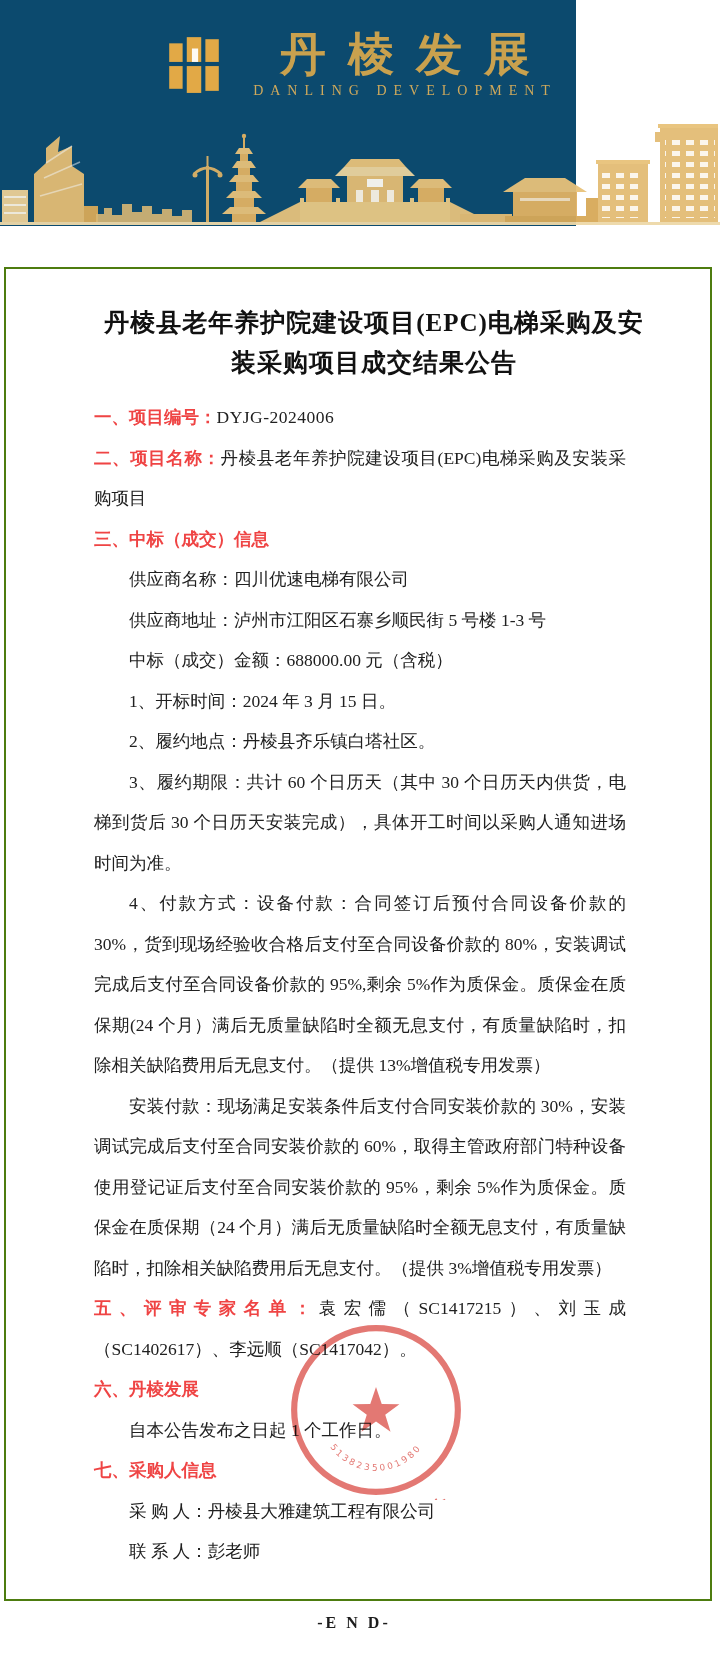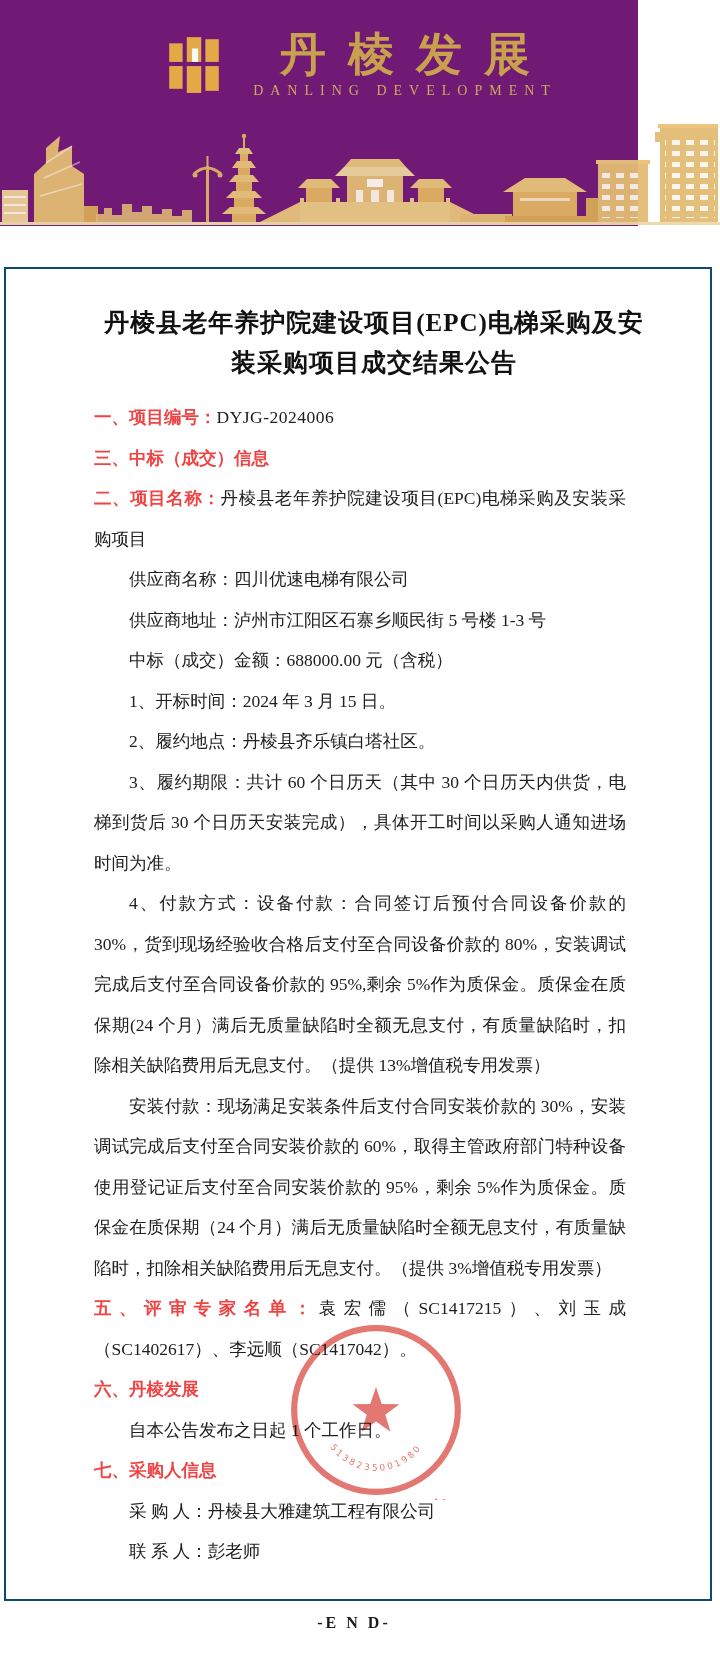--- a/index.html
+++ b/index.html
@@ -3,42 +3,42 @@
 <meta charset="utf-8">
 <style>
   html,body{margin:0;padding:0;}
   body{
     width:720px;height:1676px;background:#ffffff;
     font-family:"Liberation Serif","DejaVu Serif",serif;
     color:#1c1c1c;position:relative;overflow:hidden;
   }
   
   .site-header{
-    width:638px;height:226px;background:#701a75;position:relative;
+    width:576px;height:226px;background:#0c4a6e;position:relative;
   }
   .brand{
     position:absolute;top:30px;left:0;width:720px;
     display:flex;justify-content:center;align-items:center;gap:28px;
   }
   .logo-mark{width:62px;height:62px;flex:0 0 auto;}
   .brand-text{text-align:center;}
   .brand-cn{
     font-size:46px;font-weight:700;color:#c9a14e;
     letter-spacing:22px;margin-right:-22px;line-height:1.1;
     font-family:"Liberation Serif","DejaVu Serif",serif;
   }
   .brand-en{
     font-size:14px;color:#cfa95c;letter-spacing:7px;margin-top:2px;
     font-family:"Liberation Serif","DejaVu Serif",serif;
   }
   .skyline{position:absolute;left:0;bottom:0;width:720px;height:108px;}
   
   .doc-box{
     position:absolute;top:267px;left:4px;width:708px;height:1334px;
-    background:#ffffff;border:2px solid #0c4a6e;box-sizing:border-box;
+    background:#ffffff;border:2px solid #4d7c0f;box-sizing:border-box;
     padding:34px 84px 0 88px;overflow:hidden;
   }
   .doc-title{
     margin:0 auto 14px auto;width:560px;
     font-size:25px;font-weight:700;line-height:40px;
     text-align:center;letter-spacing:1px;color:#111;
   }
   .doc-box p{
     margin:0;font-size:17.5px;line-height:40.5px;
     text-align:justify;color:#202020;
@@ -168,23 +168,23 @@
         </g>
       </svg>
     </div>
   </header>
 
   <main class="doc-box">
     <h1 class="doc-title">丹棱县老年养护院建设项目(EPC)电梯采购及安装采购项目成交结果公告</h1>
 
     <p><span class="sec-label">一、项目编号：</span><span class="val-latin">DYJG-2024006</span></p>
 
+    <p><span class="sec-label">二、项目名称：</span><span>丹棱县老年养护院建设项目(EPC)电梯采购及安装采购项目</span></p>
+
     <p><span class="sec-heading">三、中标（成交）信息</span></p>
-
-    <p><span class="sec-label">二、项目名称：</span><span>丹棱县老年养护院建设项目(EPC)电梯采购及安装采购项目</span></p>
 
     <p class="indent"><span>供应商名称：</span><span>四川优速电梯有限公司</span></p>
 
     <p class="indent"><span>供应商地址：</span><span>泸州市江阳区石寨乡顺民街 5 号楼 1-3 号</span></p>
 
     <p class="indent"><span>中标（成交）金额：</span><span>688000.00 元（含税）</span></p>
 
 
     <p class="indent">1、开标时间：2024 年 3 月 15 日。</p>
     <p class="indent">2、履约地点：丹棱县齐乐镇白塔社区。</p>

